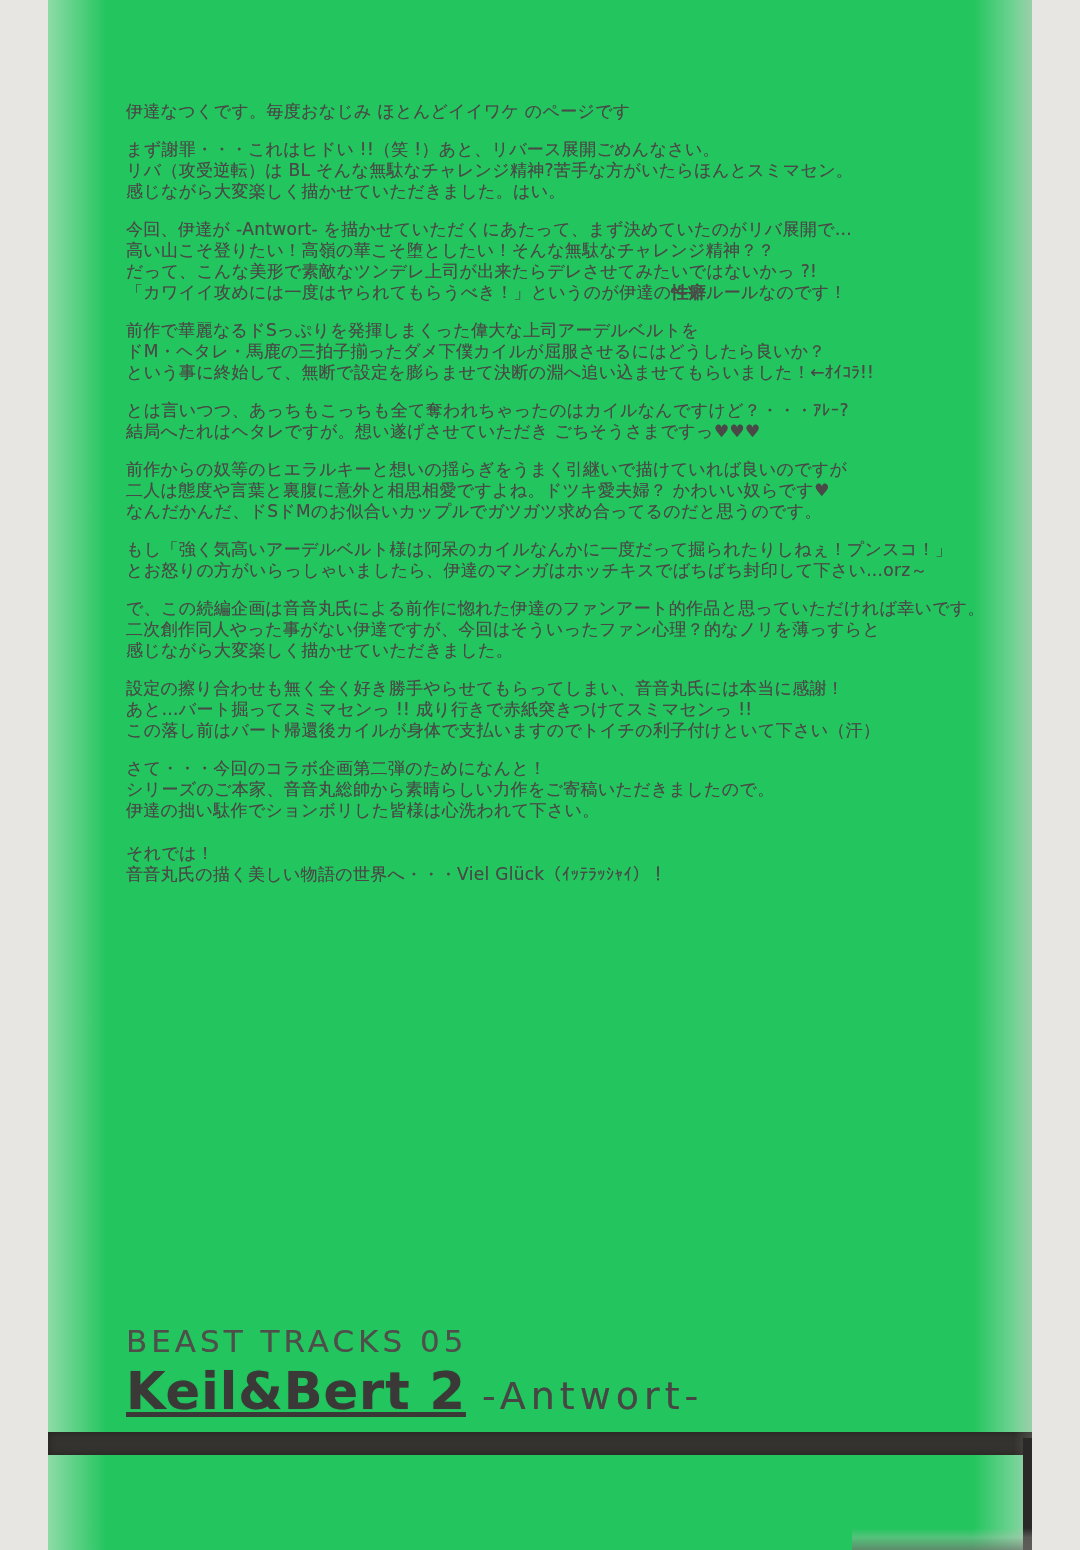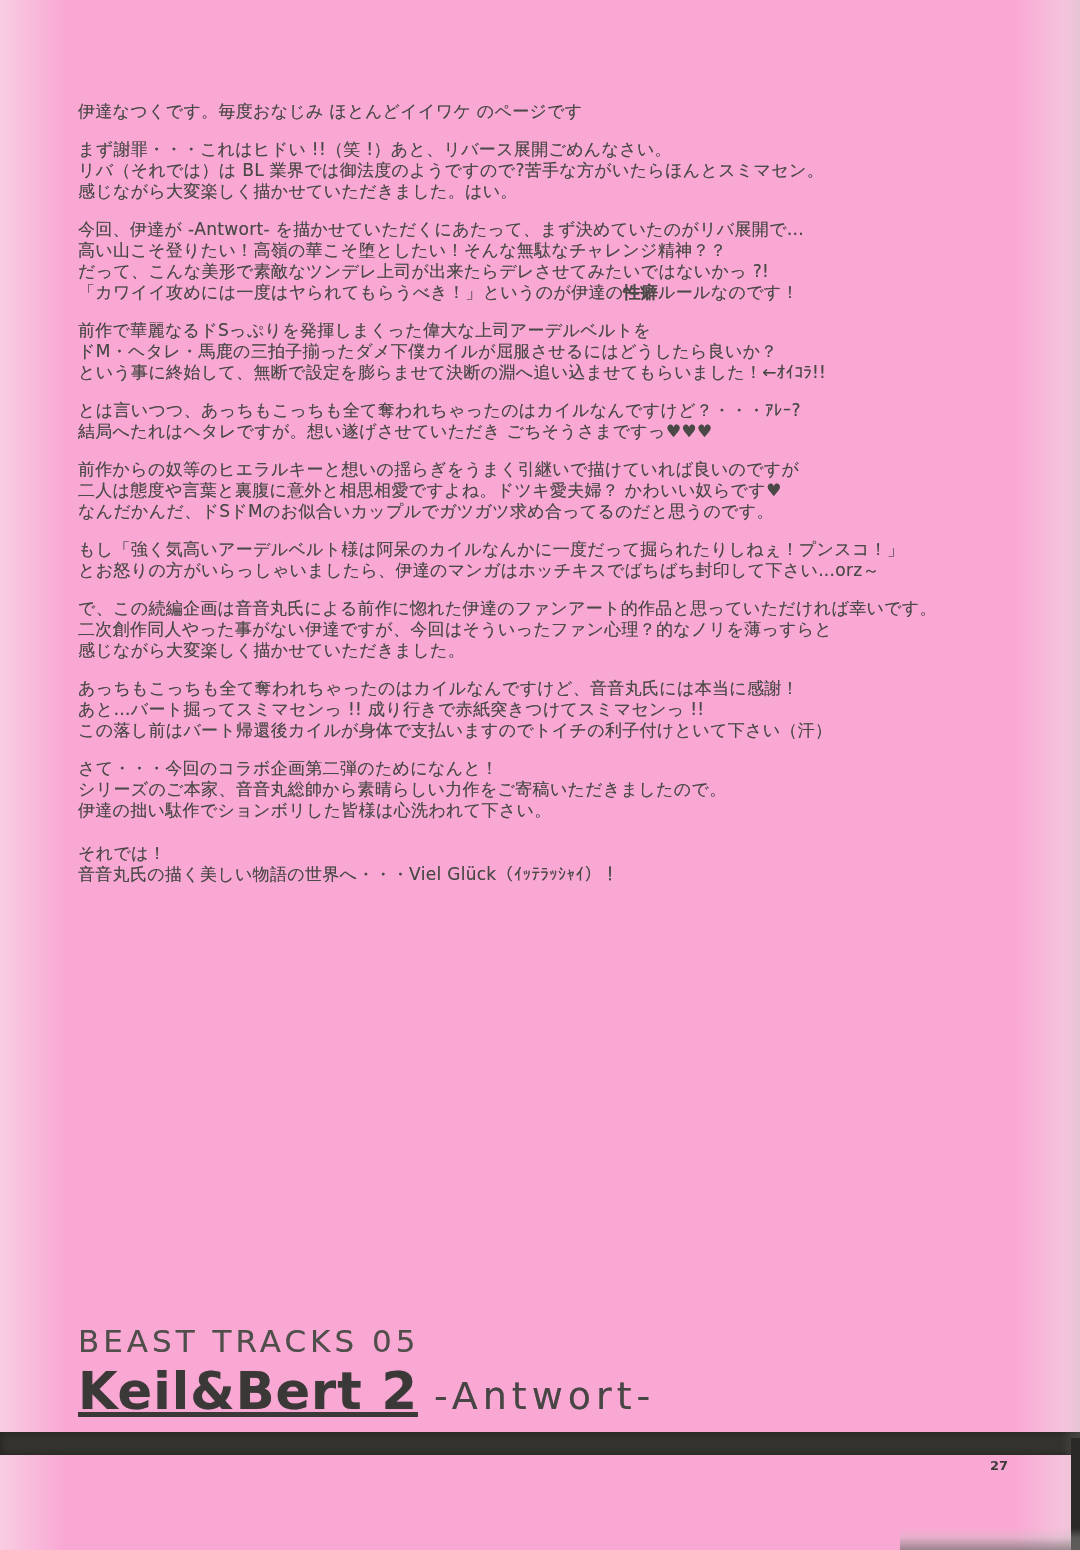--- a/index.html
+++ b/index.html
@@ -1,21 +1,21 @@
 <!DOCTYPE html>
 <html><head>
 <meta charset="utf-8">
 <style>
   html, body { margin: 0; padding: 0; background: #e8e6e3; }
   .page {
     position: relative;
-    width: 1080px;
+    width: 984px;
     height: 1550px;
     margin: 0 auto;
-    background: #f9a8d4;
+    background: #22c55e;
     overflow: hidden;
     font-family: "DejaVu Sans", "Liberation Sans", sans-serif;
   }
   
   .page::before {
     content: "";
     position: absolute; inset: 0;
     background: linear-gradient(90deg, rgba(247,242,240,0.5) 0%, rgba(255,255,255,0) 6%, rgba(255,255,255,0) 94%, rgba(240,233,232,0.55) 100%);
     pointer-events: none;
   }
@@ -108,21 +108,21 @@
 <body>
 
 <div class="page">
 
   <div class="body-text">
       <div class="para">
         <div class="line"><span>伊達なつくです。毎度おなじみ ほとんどイイワケ のページです</span></div>
       </div>
       <div class="para">
         <div class="line"><span>まず謝罪・・・これはヒドい !!（笑 !）あと、リバース展開ごめんなさい。</span></div>
-        <div class="line"><span>リバ（それでは）は BL 業界では御法度のようですので?苦手な方がいたらほんとスミマセン。</span></div>
+        <div class="line"><span>リバ（攻受逆転）は BL そんな無駄なチャレンジ精神?苦手な方がいたらほんとスミマセン。</span></div>
         <div class="line"><span>感じながら大変楽しく描かせていただきました。はい。</span></div>
       </div>
       <div class="para">
         <div class="line"><span>今回、伊達が -Antwort- を描かせていただくにあたって、まず決めていたのがリバ展開で…</span></div>
         <div class="line"><span>高い山こそ登りたい！高嶺の華こそ堕としたい！そんな無駄なチャレンジ精神？？</span></div>
         <div class="line"><span>だって、こんな美形で素敵なツンデレ上司が出来たらデレさせてみたいではないかっ ?!</span></div>
         <div class="line"><span>「カワイイ攻めには一度はヤられてもらうべき！」というのが伊達の</span><span class="strike">性癖</span><span>ルールなのです！</span></div>
       </div>
       <div class="para">
         <div class="line"><span>前作で華麗なるドSっぷりを発揮しまくった偉大な上司アーデルベルトを</span></div>
@@ -141,21 +141,21 @@
       <div class="para">
         <div class="line"><span>もし「強く気高いアーデルベルト様は阿呆のカイルなんかに一度だって掘られたりしねぇ！プンスコ！」</span></div>
         <div class="line"><span>とお怒りの方がいらっしゃいましたら、伊達のマンガはホッチキスでばちばち封印して下さい...orz～</span></div>
       </div>
       <div class="para">
         <div class="line"><span>で、この続編企画は音音丸氏による前作に惚れた伊達のファンアート的作品と思っていただければ幸いです。</span></div>
         <div class="line"><span>二次創作同人やった事がない伊達ですが、今回はそういったファン心理？的なノリを薄っすらと</span></div>
         <div class="line"><span>感じながら大変楽しく描かせていただきました。</span></div>
       </div>
       <div class="para">
-        <div class="line"><span>あっちもこっちも全て奪われちゃったのはカイルなんですけど、音音丸氏には本当に感謝！</span></div>
+        <div class="line"><span>設定の擦り合わせも無く全く好き勝手やらせてもらってしまい、音音丸氏には本当に感謝！</span></div>
         <div class="line"><span>あと…バート掘ってスミマセンっ !! 成り行きで赤紙突きつけてスミマセンっ !!</span></div>
         <div class="line"><span>この落し前はバート帰還後カイルが身体で支払いますのでトイチの利子付けといて下さい（汗）</span></div>
       </div>
       <div class="para">
         <div class="line"><span>さて・・・今回のコラボ企画第二弾のためになんと！</span></div>
         <div class="line"><span>シリーズのご本家、音音丸総帥から素晴らしい力作をご寄稿いただきましたので。</span></div>
         <div class="line"><span>伊達の拙い駄作でションボリした皆様は心洗われて下さい。</span></div>
       </div>
       <div class="para extra-gap">
         <div class="line"><span>それでは！</span></div>

